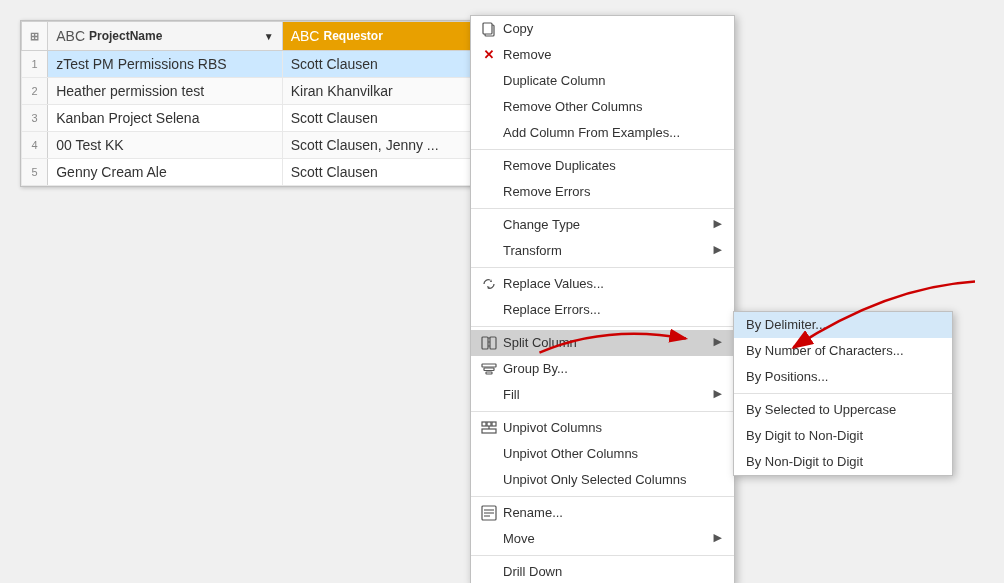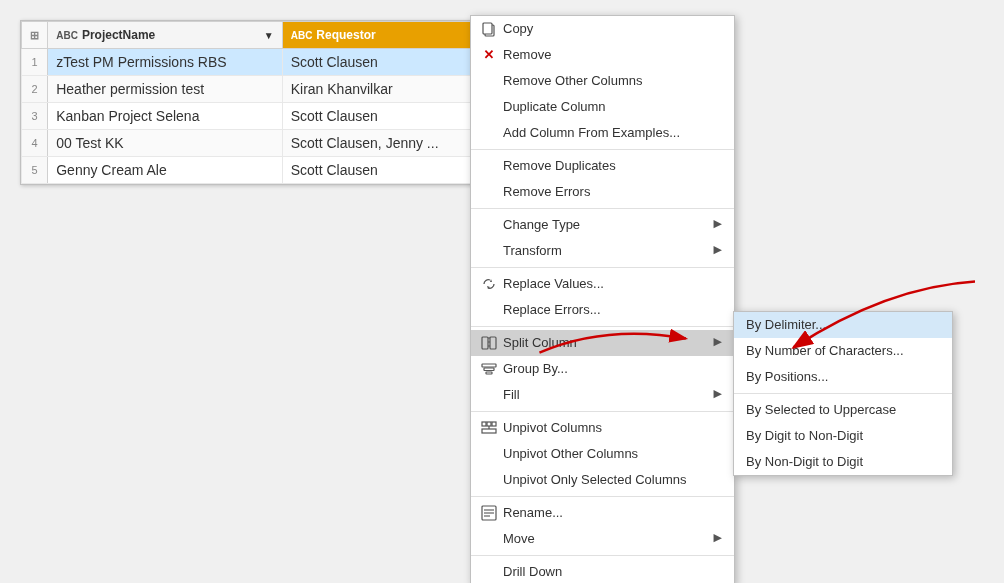--- a/index.html
+++ b/index.html
@@ -57,22 +57,22 @@
       color: white;
     }
 
     .col-header .header-inner {
       display: flex;
       align-items: center;
       gap: 4px;
     }
 
     .col-type-icon {
-      font-size: 10px;
-      font-weight: bold;
+      font-size: 14px;
+      font-weight: normal;
       color: #555;
     }
 
     .col-header.active .col-type-icon {
       color: white;
     }
 
     .dropdown-arrow {
       margin-left: auto;
       font-size: 10px;
@@ -265,25 +265,25 @@
       </span>
       <span>Copy</span>
     </div>
 
     <div class="menu-item">
       <span class="menu-icon" style="color:#cc0000; font-weight:bold; font-size:13px;">✕</span>
       <span>Remove</span>
     </div>
 
     <div class="menu-item">
+      <span>Duplicate Column</span>
+    </div>
+
+    <div class="menu-item">
       <span>Remove Other Columns</span>
-    </div>
-
-    <div class="menu-item">
-      <span>Duplicate Column</span>
     </div>
 
     <div class="menu-item">
       <span>Add Column From Examples...</span>
     </div>
     <div class="menu-separator"></div>
 
     <div class="menu-item">
       <span>Remove Duplicates</span>
     </div>

